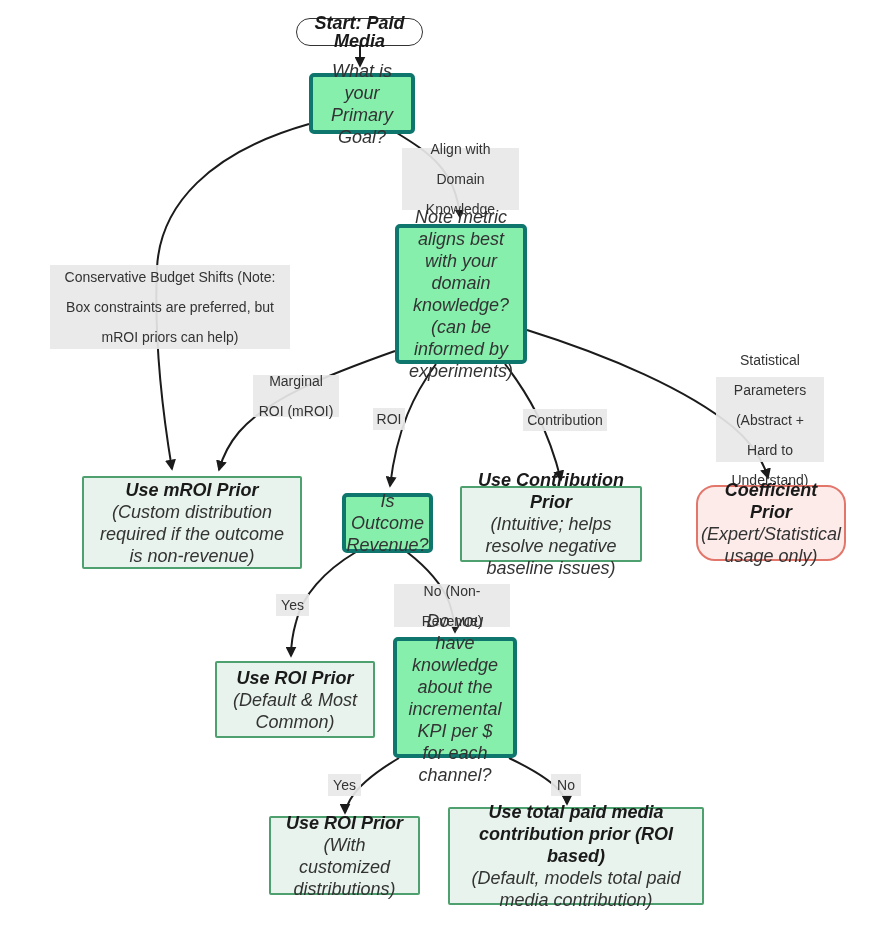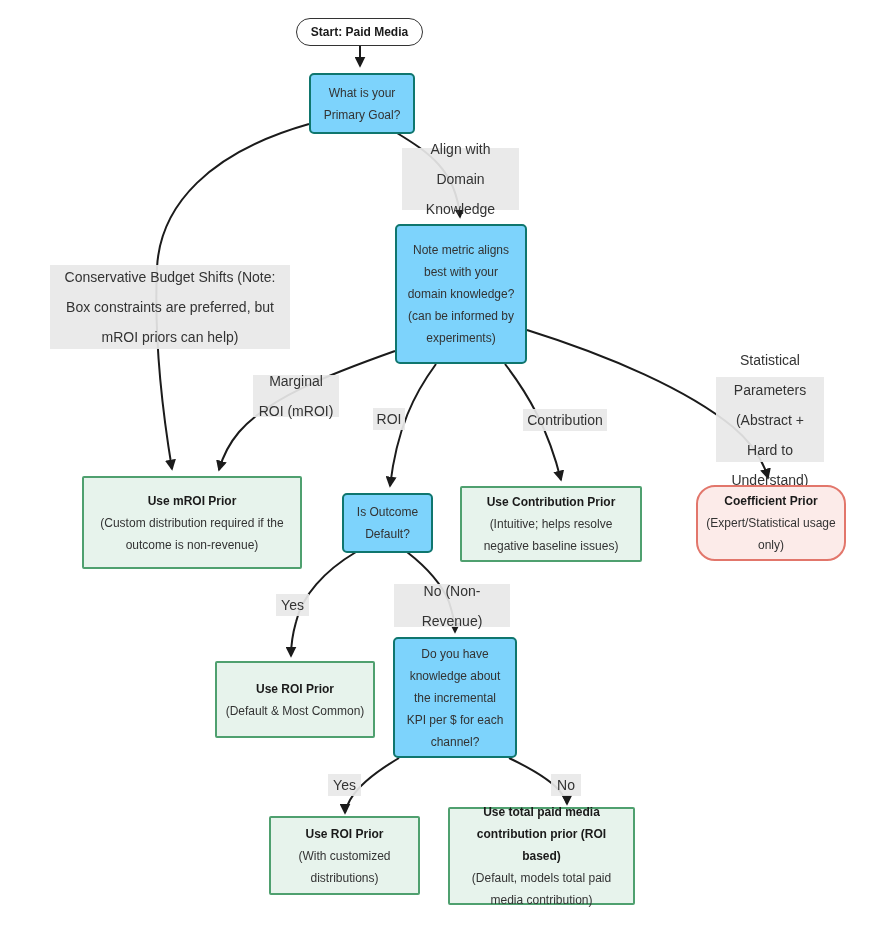--- a/index.html
+++ b/index.html
@@ -21,36 +21,36 @@
     color:#333;
     padding:1px 3px;
     box-sizing:border-box;
     display:flex;align-items:center;justify-content:center;
   }
   .node{
     position:absolute;z-index:3;
     box-sizing:border-box;
     display:flex;flex-direction:column;align-items:center;justify-content:center;
     text-align:center;
-    font-size:12px;line-height:22px;
+    font-size:18px;line-height:22px;
     padding:6px 8px;
     border-radius:5px;
+    font-style:italic;
   }
   .node-start{
     background:#ffffff;
     border:1.5px solid #333;
     border-radius:16px;
     font-weight:bold;
     color:#1a1a1a;
     line-height:18px;
   }
   .node-blue{
-    background:#7dd3fc;
-    border:2px solid #0f766e;
-    align-items:flex-end;
+    background:#86efac;
+    border:4px solid #0f766e;
   }
   .node-green{
     background:#e7f3ec;
     border:2px solid #4fa06f;
     border-radius:2px;
   }
   .node-red{
     background:#fcebe9;
     border:2px solid #e2766b;
     border-radius:2px;
@@ -119,21 +119,21 @@
 
   <div class="node node-blue" style="left:309px;top:73px;width:106px;height:61px;">
       <span>What is your Primary Goal?</span>
     </div>
 
   <div class="node node-blue" style="left:395px;top:224px;width:132px;height:140px;">
       <span>Note metric aligns best with your domain knowledge? (can be informed by experiments)</span>
     </div>
 
   <div class="node node-blue" style="left:342px;top:493px;width:91px;height:60px;">
-      <span>Is Outcome Default?</span>
+      <span>Is Outcome Revenue?</span>
     </div>
 
   <div class="node node-blue" style="left:393px;top:637px;width:124px;height:121px;">
       <span>Do you have knowledge about the incremental KPI per $ for each channel?</span>
     </div>
 
   <div class="node node-green" style="left:82px;top:476px;width:220px;height:93px;">
     <span class="title">Use mROI Prior</span>
     <span class="note">(Custom distribution required if the outcome is non-revenue)</span>
   </div>
@@ -151,18 +151,18 @@
   <div class="node node-green" style="left:215px;top:661px;width:160px;height:77px;">
     <span class="title">Use ROI Prior</span>
     <span class="note">(Default &amp; Most Common)</span>
   </div>
 
   <div class="node node-green" style="left:269px;top:816px;width:151px;height:79px;">
     <span class="title">Use ROI Prior</span>
     <span class="note">(With customized distributions)</span>
   </div>
 
-  <div class="node node-green" style="left:448px;top:807px;width:187px;height:98px;">
+  <div class="node node-green" style="left:448px;top:807px;width:256px;height:98px;">
     <span class="title">Use total paid media contribution prior (ROI based)</span>
     <span class="note">(Default, models total paid media contribution)</span>
   </div>
 
 </div>
 
 </body></html>

